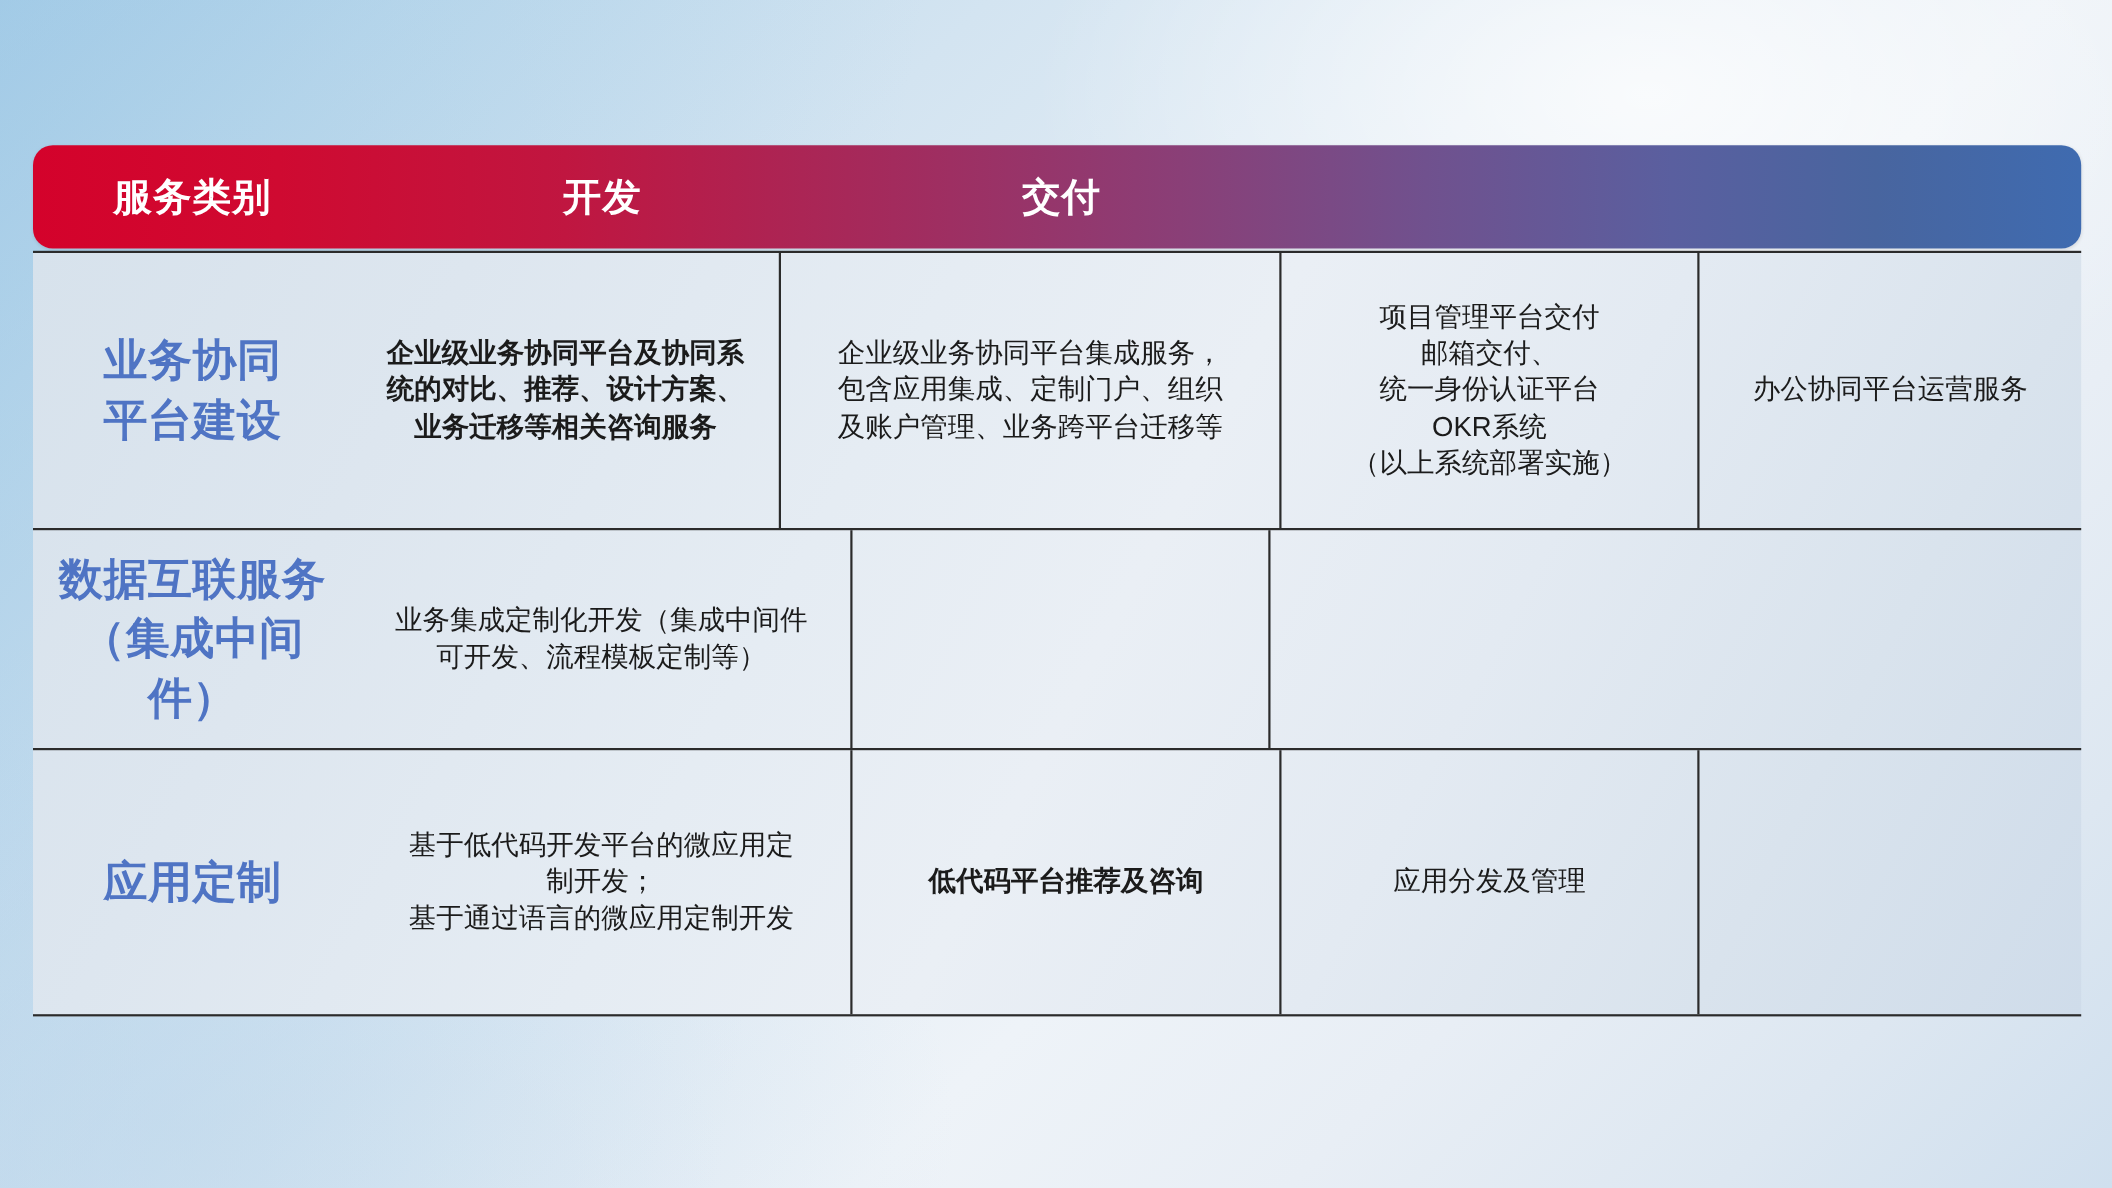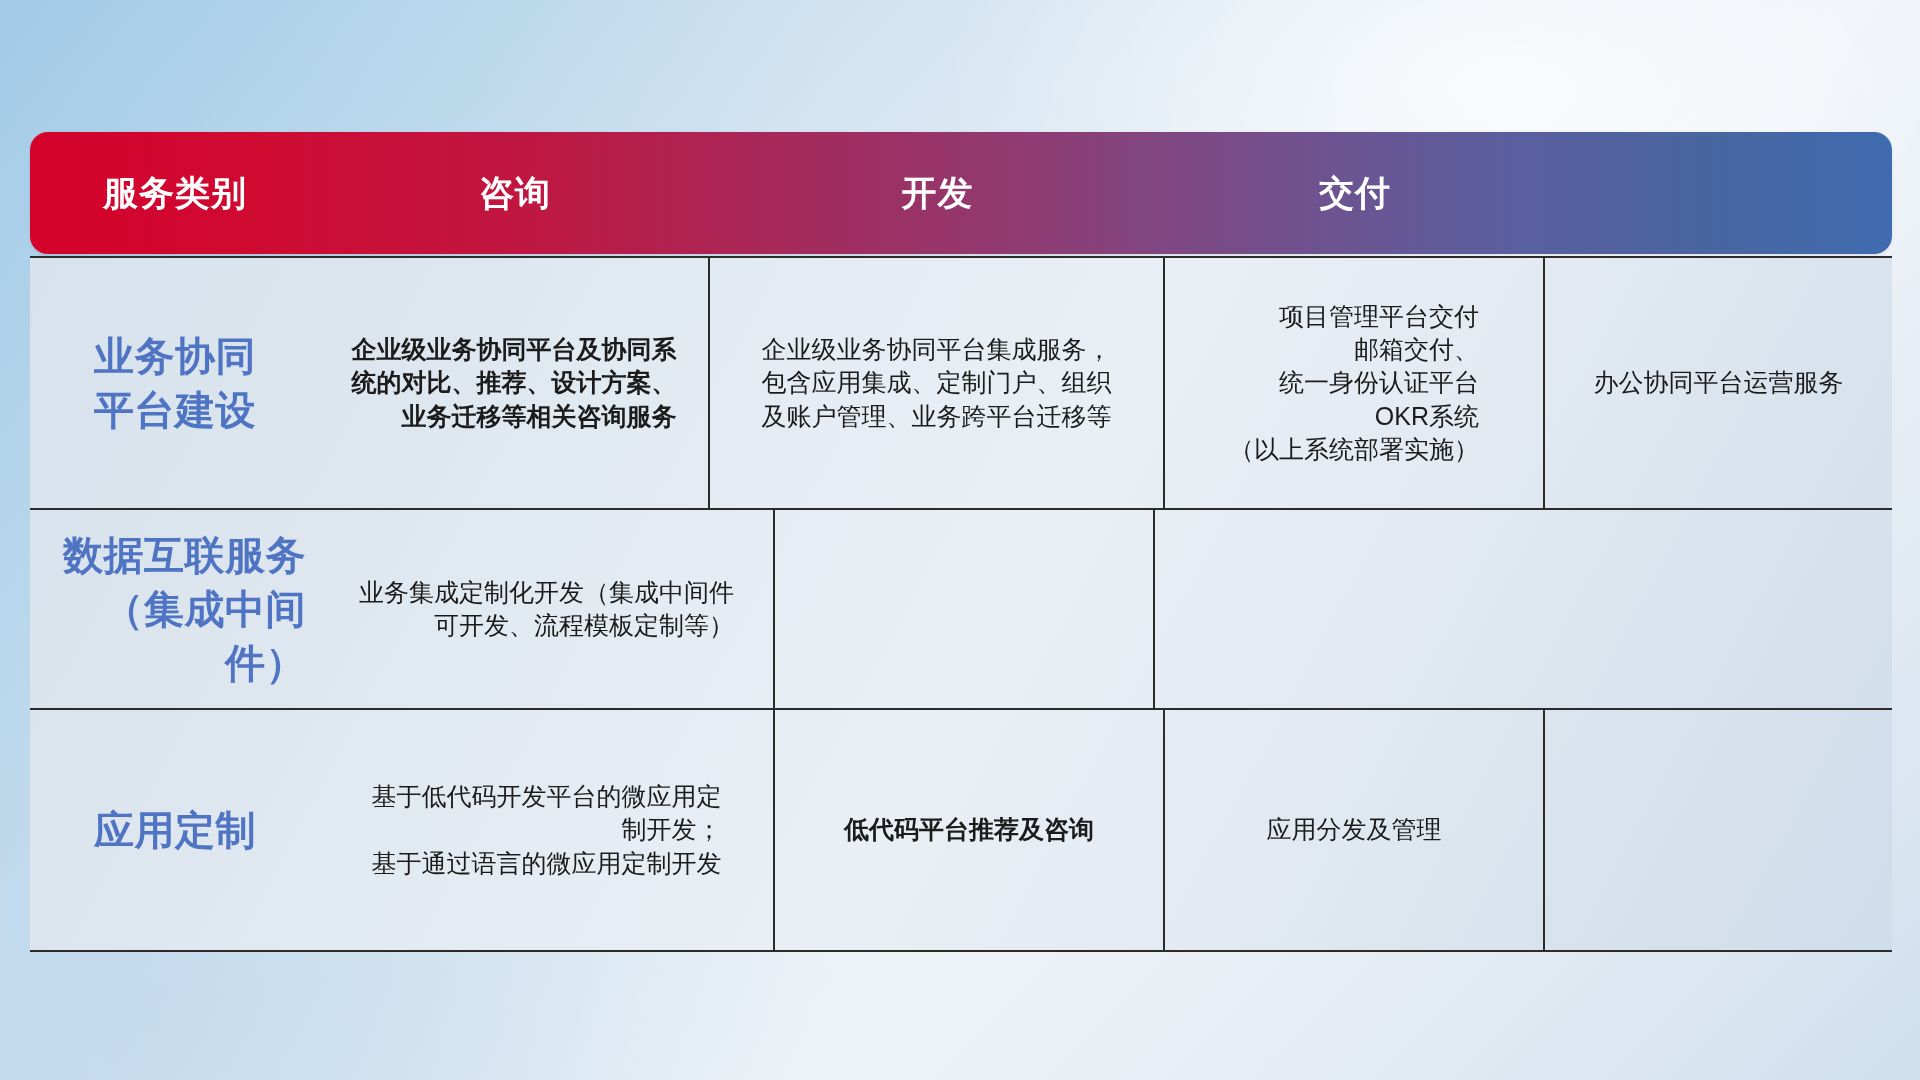--- a/index.html
+++ b/index.html
@@ -44,21 +44,21 @@
   .table-wrap {
     position: absolute;
     left: 30px;
     top: 132px;
     width: 1862px;
   }
 
   
   .table-header {
     display: flex;
-    height: 122px;
+    height: 94px;
     border-radius: 18px;
     overflow: hidden;
     background: linear-gradient(90deg,
         #d4022b 0%,
         #cf0a31 12%,
         #c01640 26%,
         #a32b5d 42%,
         #8a3f77 56%,
         #70518e 68%,
         #5a5f9f 80%,
@@ -96,21 +96,21 @@
     position: relative;
   }
   .row:last-child { border-bottom: 2px solid #2b2b2b; }
 
   .cell {
     box-sizing: border-box;
     padding: 7px 14px;
     display: flex;
     align-items: center;
     justify-content: center;
-    text-align: right;
+    text-align: center;
     border-right: 2px solid #2b2b2b;
     font-size: 25px;
     line-height: 1.33;
     color: #1b1b1b;
     white-space: pre-line;
   }
   .cell:last-child { border-right: none; }
   .cell.catcol {
     border-right: none;
     color: #4f74c4;
@@ -136,23 +136,20 @@
 <body>
 
 <div class="slide">
   <div class="bg-sheen"></div>
 
   <div class="table-wrap">
 
     <div class="table-header">
       <div class="hcell c0">
         <span>服务类别</span>
-      </div>
-      <div class="hcell c1">
-        <span>咨询</span>
       </div>
       <div class="hcell c2">
         <span>开发</span>
       </div>
       <div class="hcell c3">
         <span>交付</span>
       </div>
     </div>
 
     <div class="table-body">

